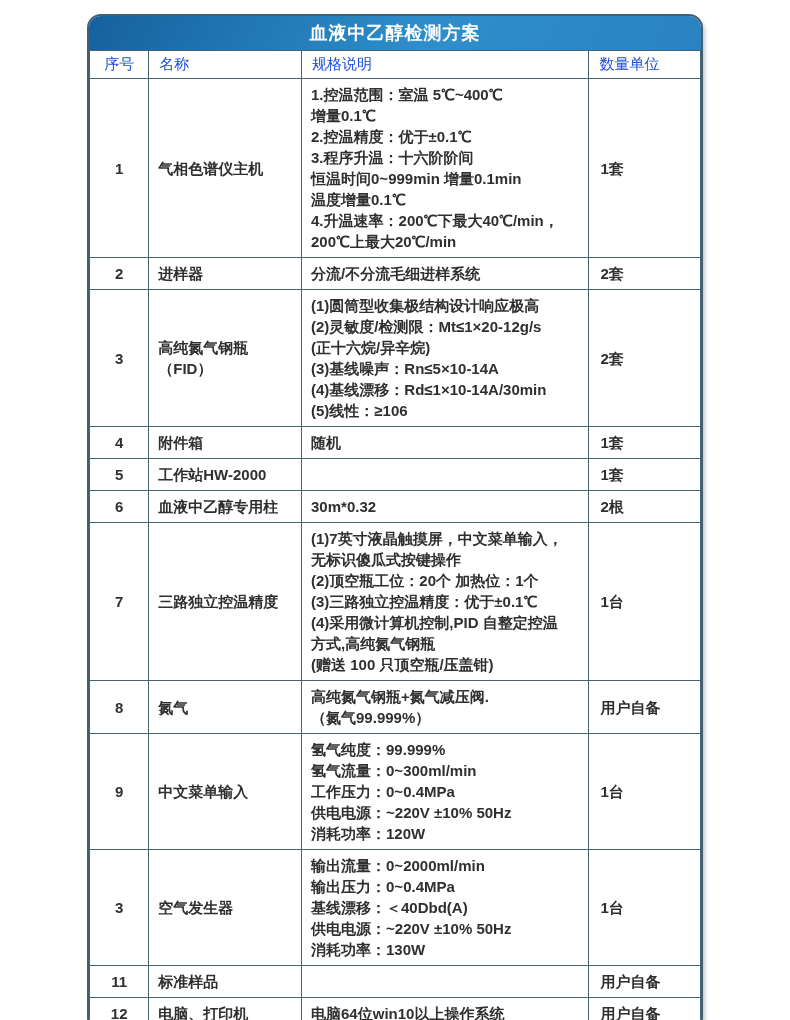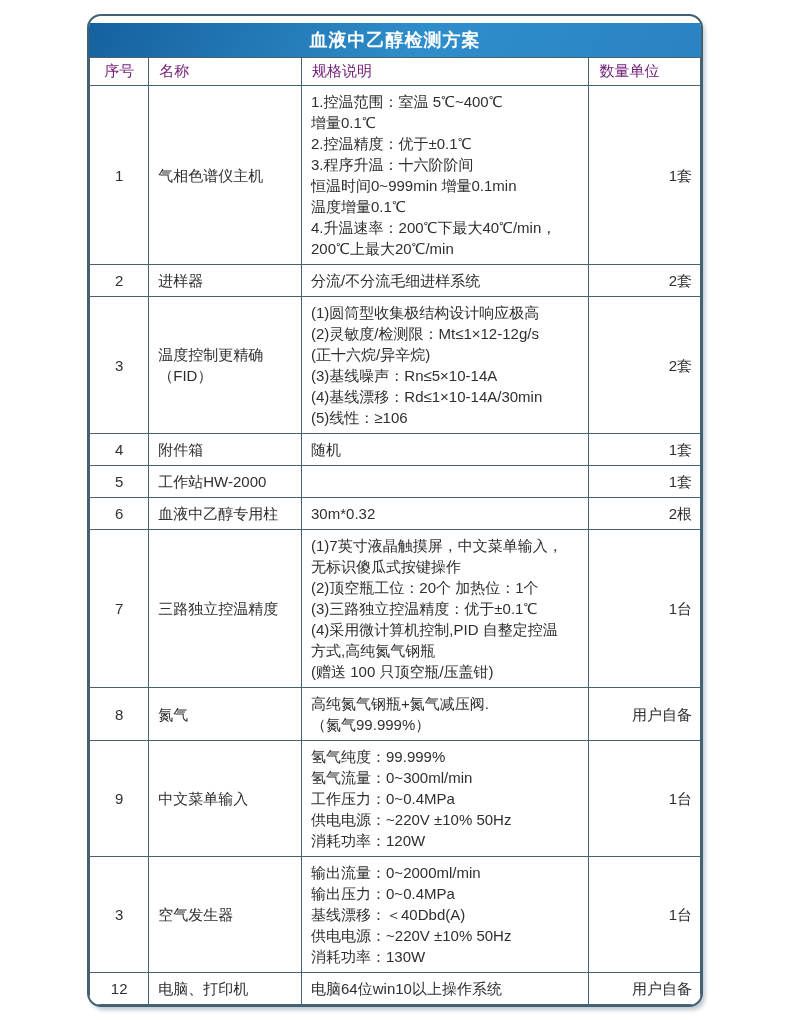--- a/index.html
+++ b/index.html
@@ -27,53 +27,53 @@
   }
   .title-bar {
     height: 34px;
     line-height: 34px;
     text-align: center;
     color: #ffffff;
     font-size: 18px;
     font-weight: bold;
     letter-spacing: 1px;
     background: linear-gradient(115deg, #16619f 0%, #2e8ecb 55%, #2b82c2 100%);
-    margin-top: 7px;
   }
   table.spec-table {
     width: 100%;
     border-collapse: collapse;
     table-layout: fixed;
   }
   .spec-table th,
   .spec-table td {
     border: 1px solid #476370;
     vertical-align: middle;
     font-size: 15px;
     box-sizing: border-box;
     word-wrap: break-word;
+    font-weight: bold;
   }
   .spec-table th {
     font-weight: 400;
     text-align: left;
     padding: 4px 10px;
     height: 28px;
-    color: #701a75;
+    color: #1d4ed8;
   }
   .spec-table th.col-no,
   .spec-table td.cell-no {
     text-align: center;
     padding: 4px 2px;
   }
   .spec-table td {
     padding: 5px 8px;
   }
   .cell-name { padding-left: 9px !important; }
   .cell-spec { padding-left: 9px !important; }
-  .cell-qty  { padding-left: 11px !important; text-align: right; }
+  .cell-qty  { padding-left: 11px !important; }
   .spec-line {
     line-height: 21px;
   }
   .cell-no, .cell-name, .cell-qty {
     line-height: 21px;
   }
 </style>
 </head>
 <body>
 
@@ -114,24 +114,24 @@
           <tr>
             <td class="cell-no">2</td>
             <td class="cell-name">进样器</td>
             <td class="cell-spec">
               <div class="spec-line">分流/不分流毛细进样系统</div>
             </td>
             <td class="cell-qty">2套</td>
           </tr>
           <tr>
             <td class="cell-no">3</td>
-            <td class="cell-name">温度控制更精确（FID）</td>
+            <td class="cell-name">高纯氮气钢瓶（FID）</td>
             <td class="cell-spec">
               <div class="spec-line">(1)圆筒型收集极结构设计响应极高</div>
-              <div class="spec-line">(2)灵敏度/检测限：Mt≤1×12-12g/s</div>
+              <div class="spec-line">(2)灵敏度/检测限：Mt≤1×20-12g/s</div>
               <div class="spec-line">(正十六烷/异辛烷)</div>
               <div class="spec-line">(3)基线噪声：Rn≤5×10-14A</div>
               <div class="spec-line">(4)基线漂移：Rd≤1×10-14A/30min</div>
               <div class="spec-line">(5)线性：≥106</div>
             </td>
             <td class="cell-qty">2套</td>
           </tr>
           <tr>
             <td class="cell-no">4</td>
             <td class="cell-name">附件箱</td>
@@ -195,20 +195,26 @@
             <td class="cell-spec">
               <div class="spec-line">输出流量：0~2000ml/min</div>
               <div class="spec-line">输出压力：0~0.4MPa</div>
               <div class="spec-line">基线漂移：＜40Dbd(A)</div>
               <div class="spec-line">供电电源：~220V ±10% 50Hz</div>
               <div class="spec-line">消耗功率：130W</div>
             </td>
             <td class="cell-qty">1台</td>
           </tr>
           <tr>
+            <td class="cell-no">11</td>
+            <td class="cell-name">标准样品</td>
+            <td class="cell-spec"></td>
+            <td class="cell-qty">用户自备</td>
+          </tr>
+          <tr>
             <td class="cell-no">12</td>
             <td class="cell-name">电脑、打印机</td>
             <td class="cell-spec">
               <div class="spec-line">电脑64位win10以上操作系统</div>
             </td>
             <td class="cell-qty">用户自备</td>
           </tr>
         </tbody>
     </table>
   </div>

